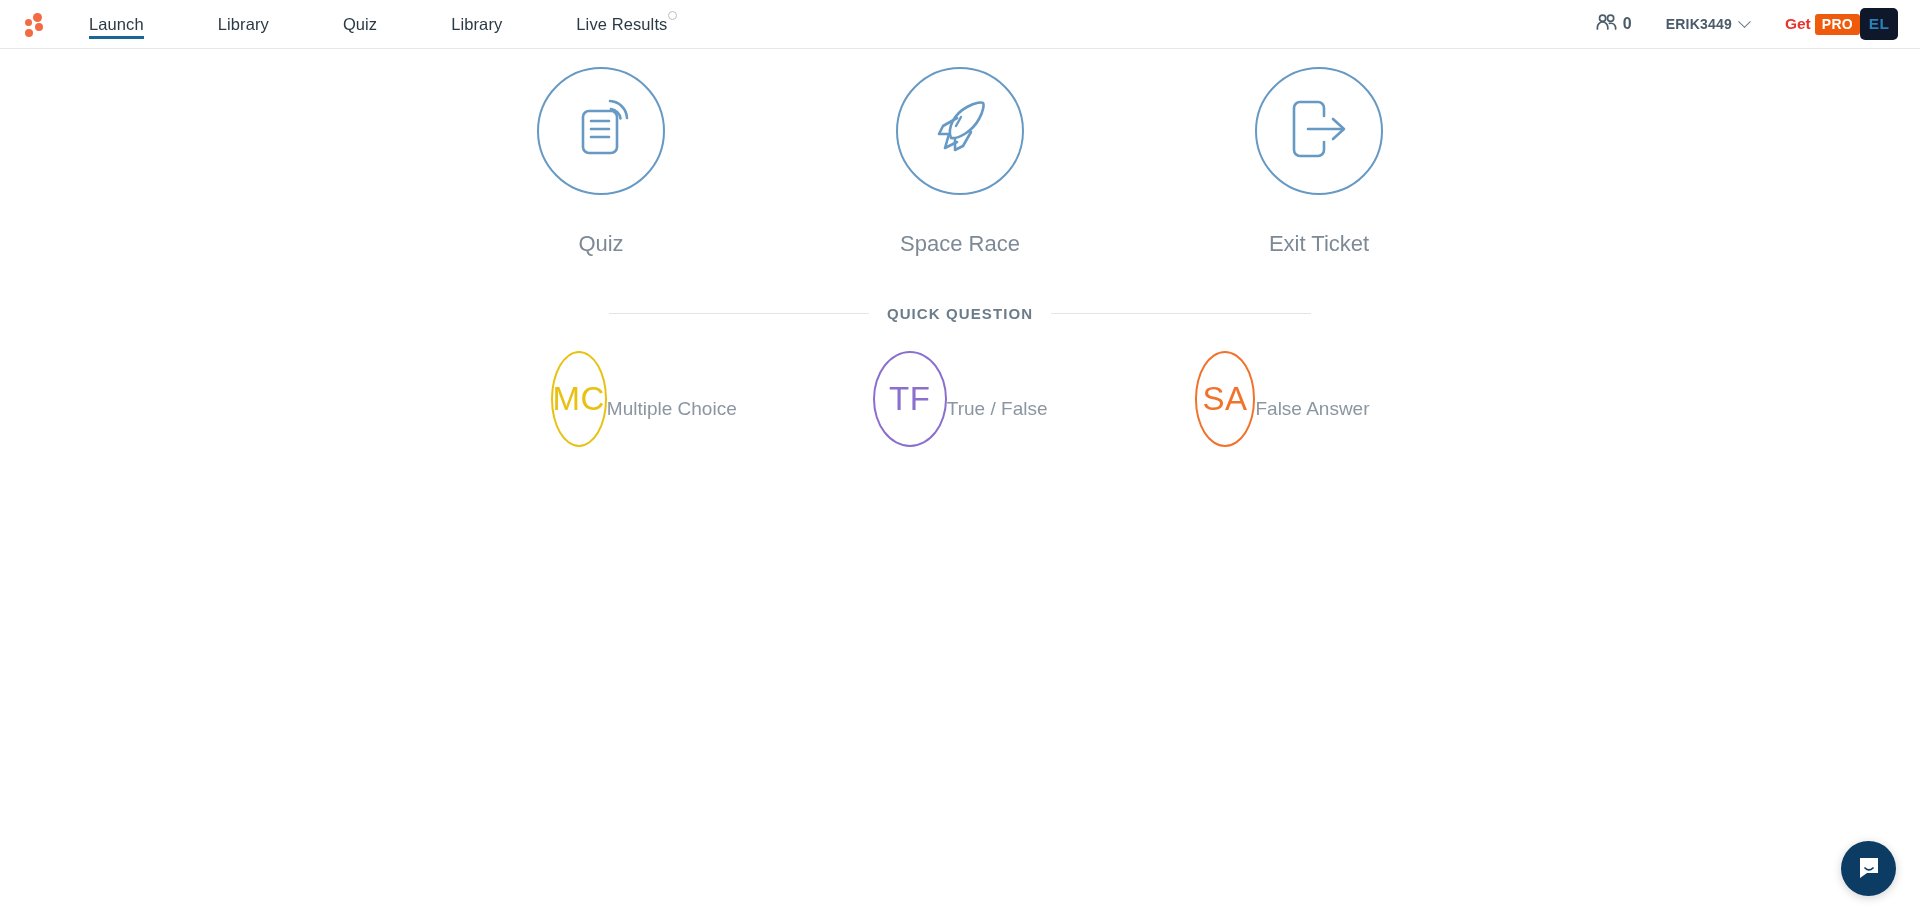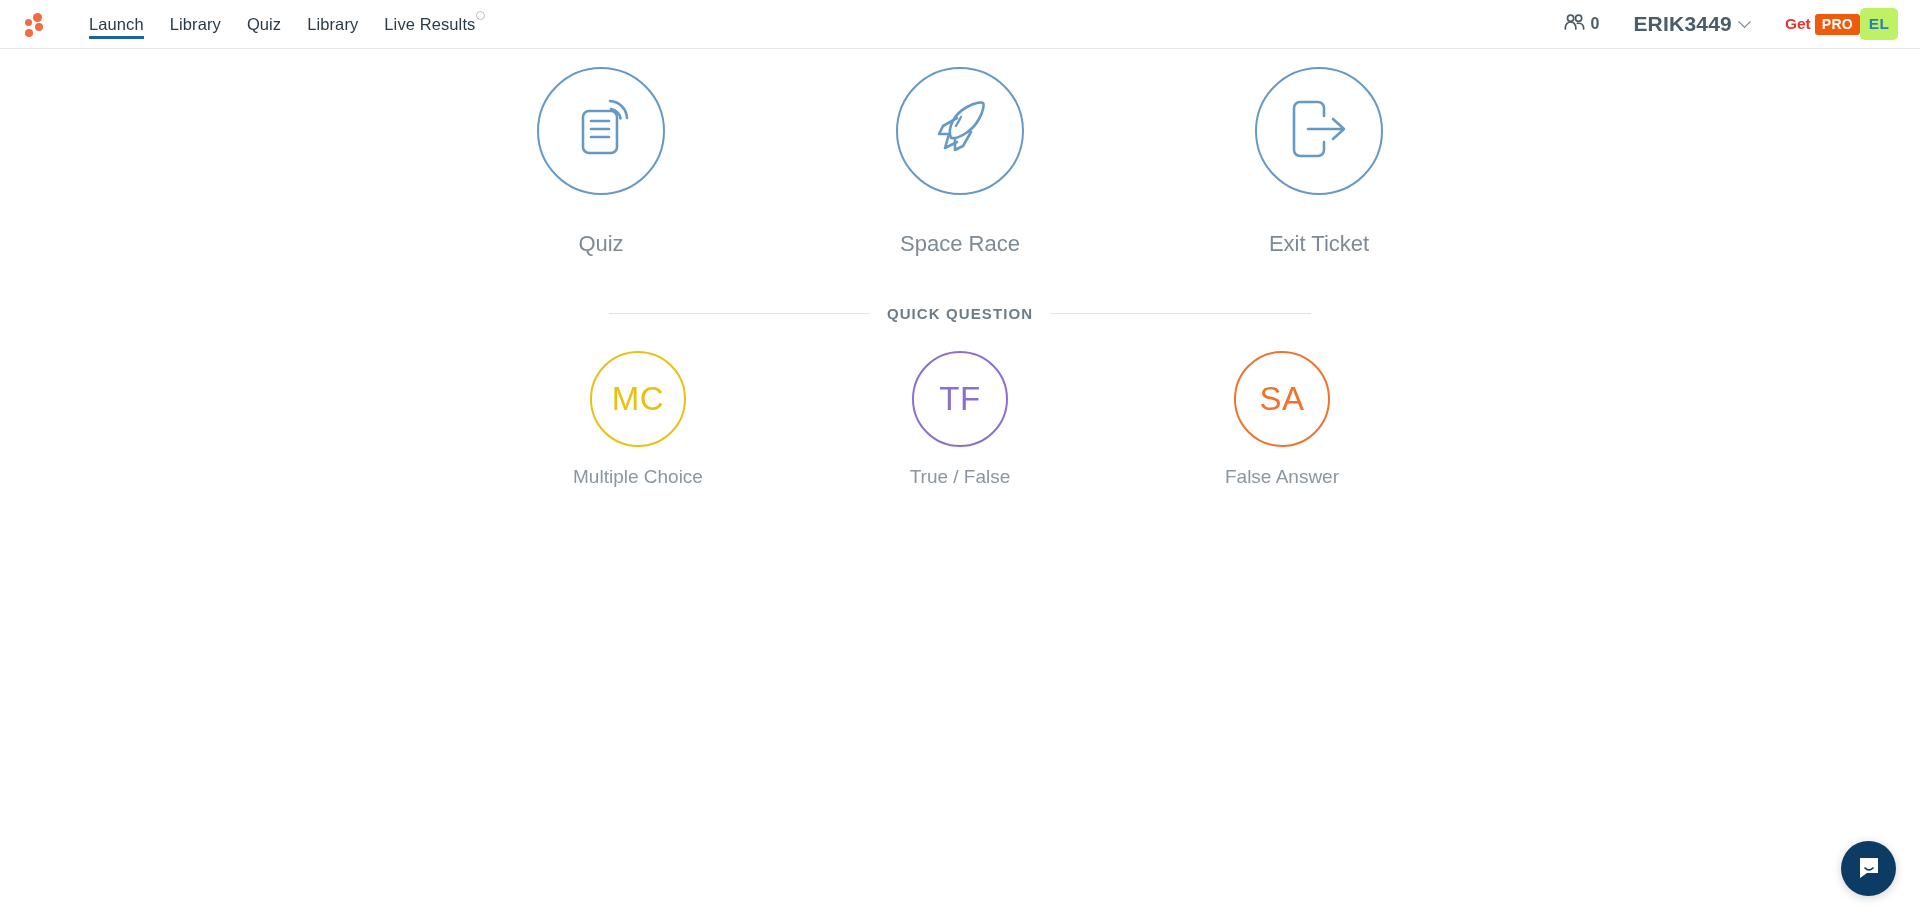--- a/index.html
+++ b/index.html
@@ -45,20 +45,21 @@
   }
   .brand-logo .d1 { width: 9px;  height: 9px;  left: 13px; top: 4px; }
   .brand-logo .d2 { width: 7px;  height: 7px;  left: 5px;  top: 10px; }
   .brand-logo .d3 { width: 8px;  height: 8px;  left: 15px; top: 14px; }
   .brand-logo .d4 { width: 8px;  height: 8px;  left: 5px;  top: 20px; }
 
   .nav-links {
     display: flex;
     align-items: stretch;
     height: 49px;
+    gap: 48px;
   }
 
   .nav-link {
     position: relative;
     display: flex;
     align-items: center;
     padding: 0 13px;
     font-size: 16.5px;
     color: #2a3b47;
     letter-spacing: 0.1px;
@@ -100,21 +101,21 @@
     font-size: 16px;
     font-weight: 600;
     margin-right: 34px;
   }
   .people-count svg { margin-right: 6px; }
 
   .user-menu {
     display: flex;
     align-items: center;
     color: #4a5b69;
-    font-size: 21px;
+    font-size: 14px;
     font-weight: 700;
     letter-spacing: 0.2px;
     cursor: pointer;
     margin-right: 36px;
   }
   .user-menu .chev {
     margin-left: 8px;
     display: inline-block;
     width: 9px;
     height: 9px;
@@ -141,21 +142,21 @@
     font-weight: 700;
     padding: 2px 7px 3px;
     border-radius: 3px;
     letter-spacing: 0.3px;
   }
 
   .avatar-box {
     width: 38px;
     height: 32px;
     border-radius: 5px;
-    background: #bef264;
+    background: #0f172a;
     color: #2b7fb8;
     font-size: 15.5px;
     font-weight: 700;
     display: flex;
     align-items: center;
     justify-content: center;
     cursor: pointer;
     letter-spacing: 0.4px;
   }
 
@@ -221,21 +222,21 @@
   .qq-row {
     margin-top: 29px;
     display: flex;
     justify-content: center;
     gap: 147px;
   }
 
   .qq-item {
     width: 175px;
     display: flex;
-    flex-direction: column;
+    flex-direction: row;
     align-items: center;
     cursor: pointer;
   }
 
   .qq-circle {
     width: 96px;
     height: 96px;
     border-radius: 50%;
     border: 2px solid currentColor;
     display: flex;

